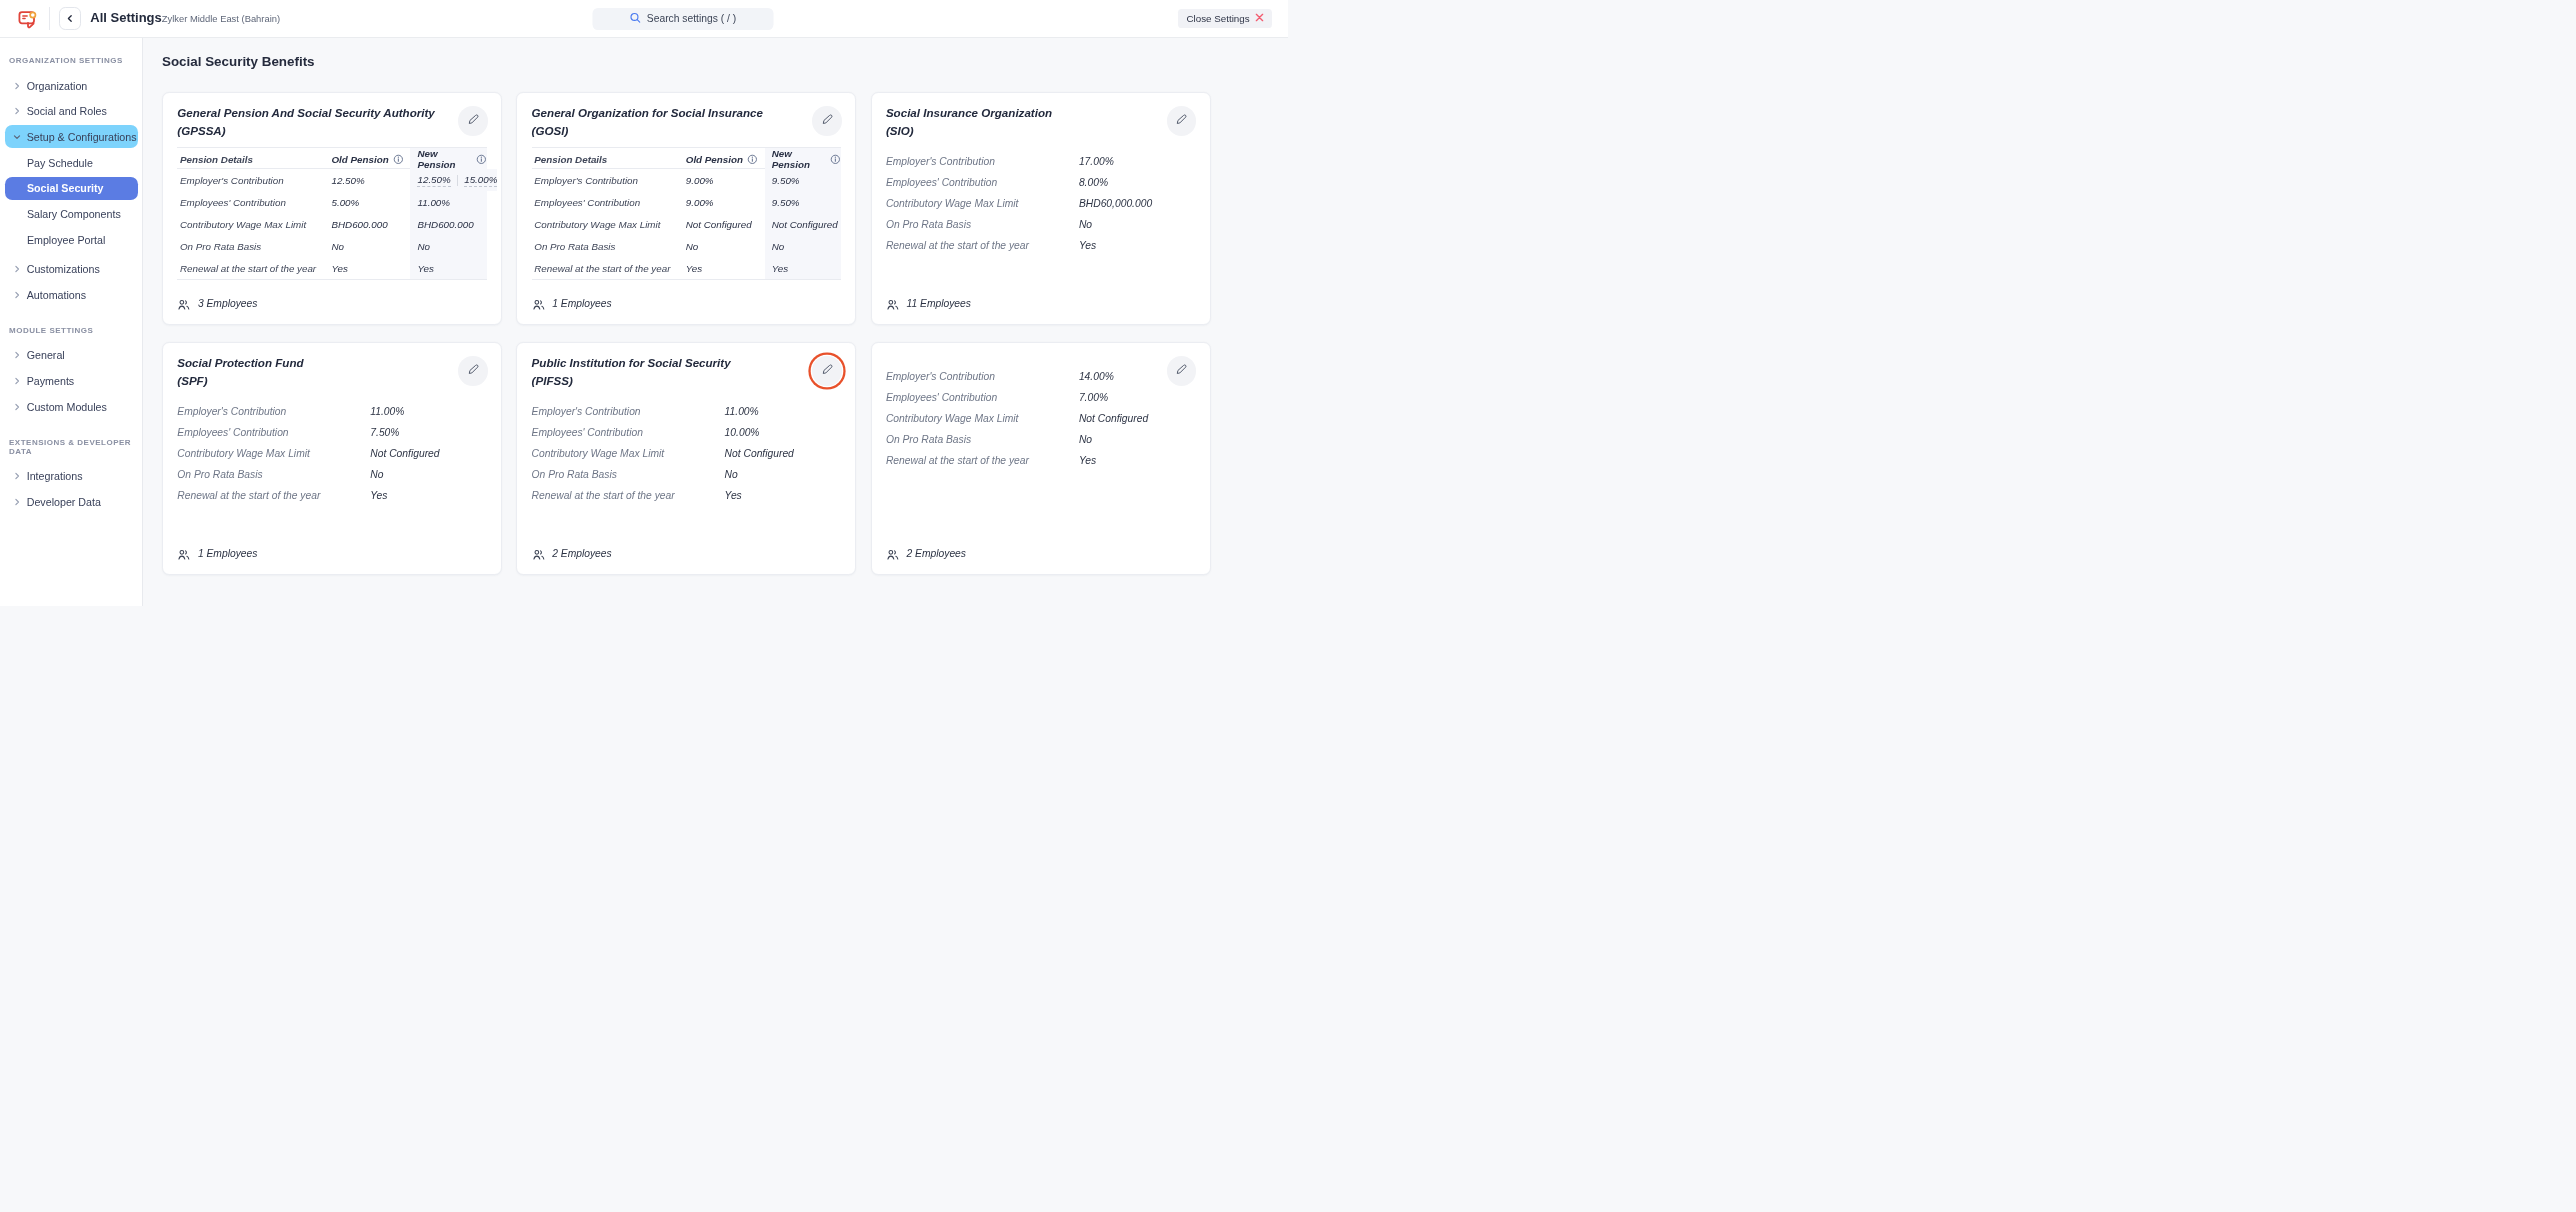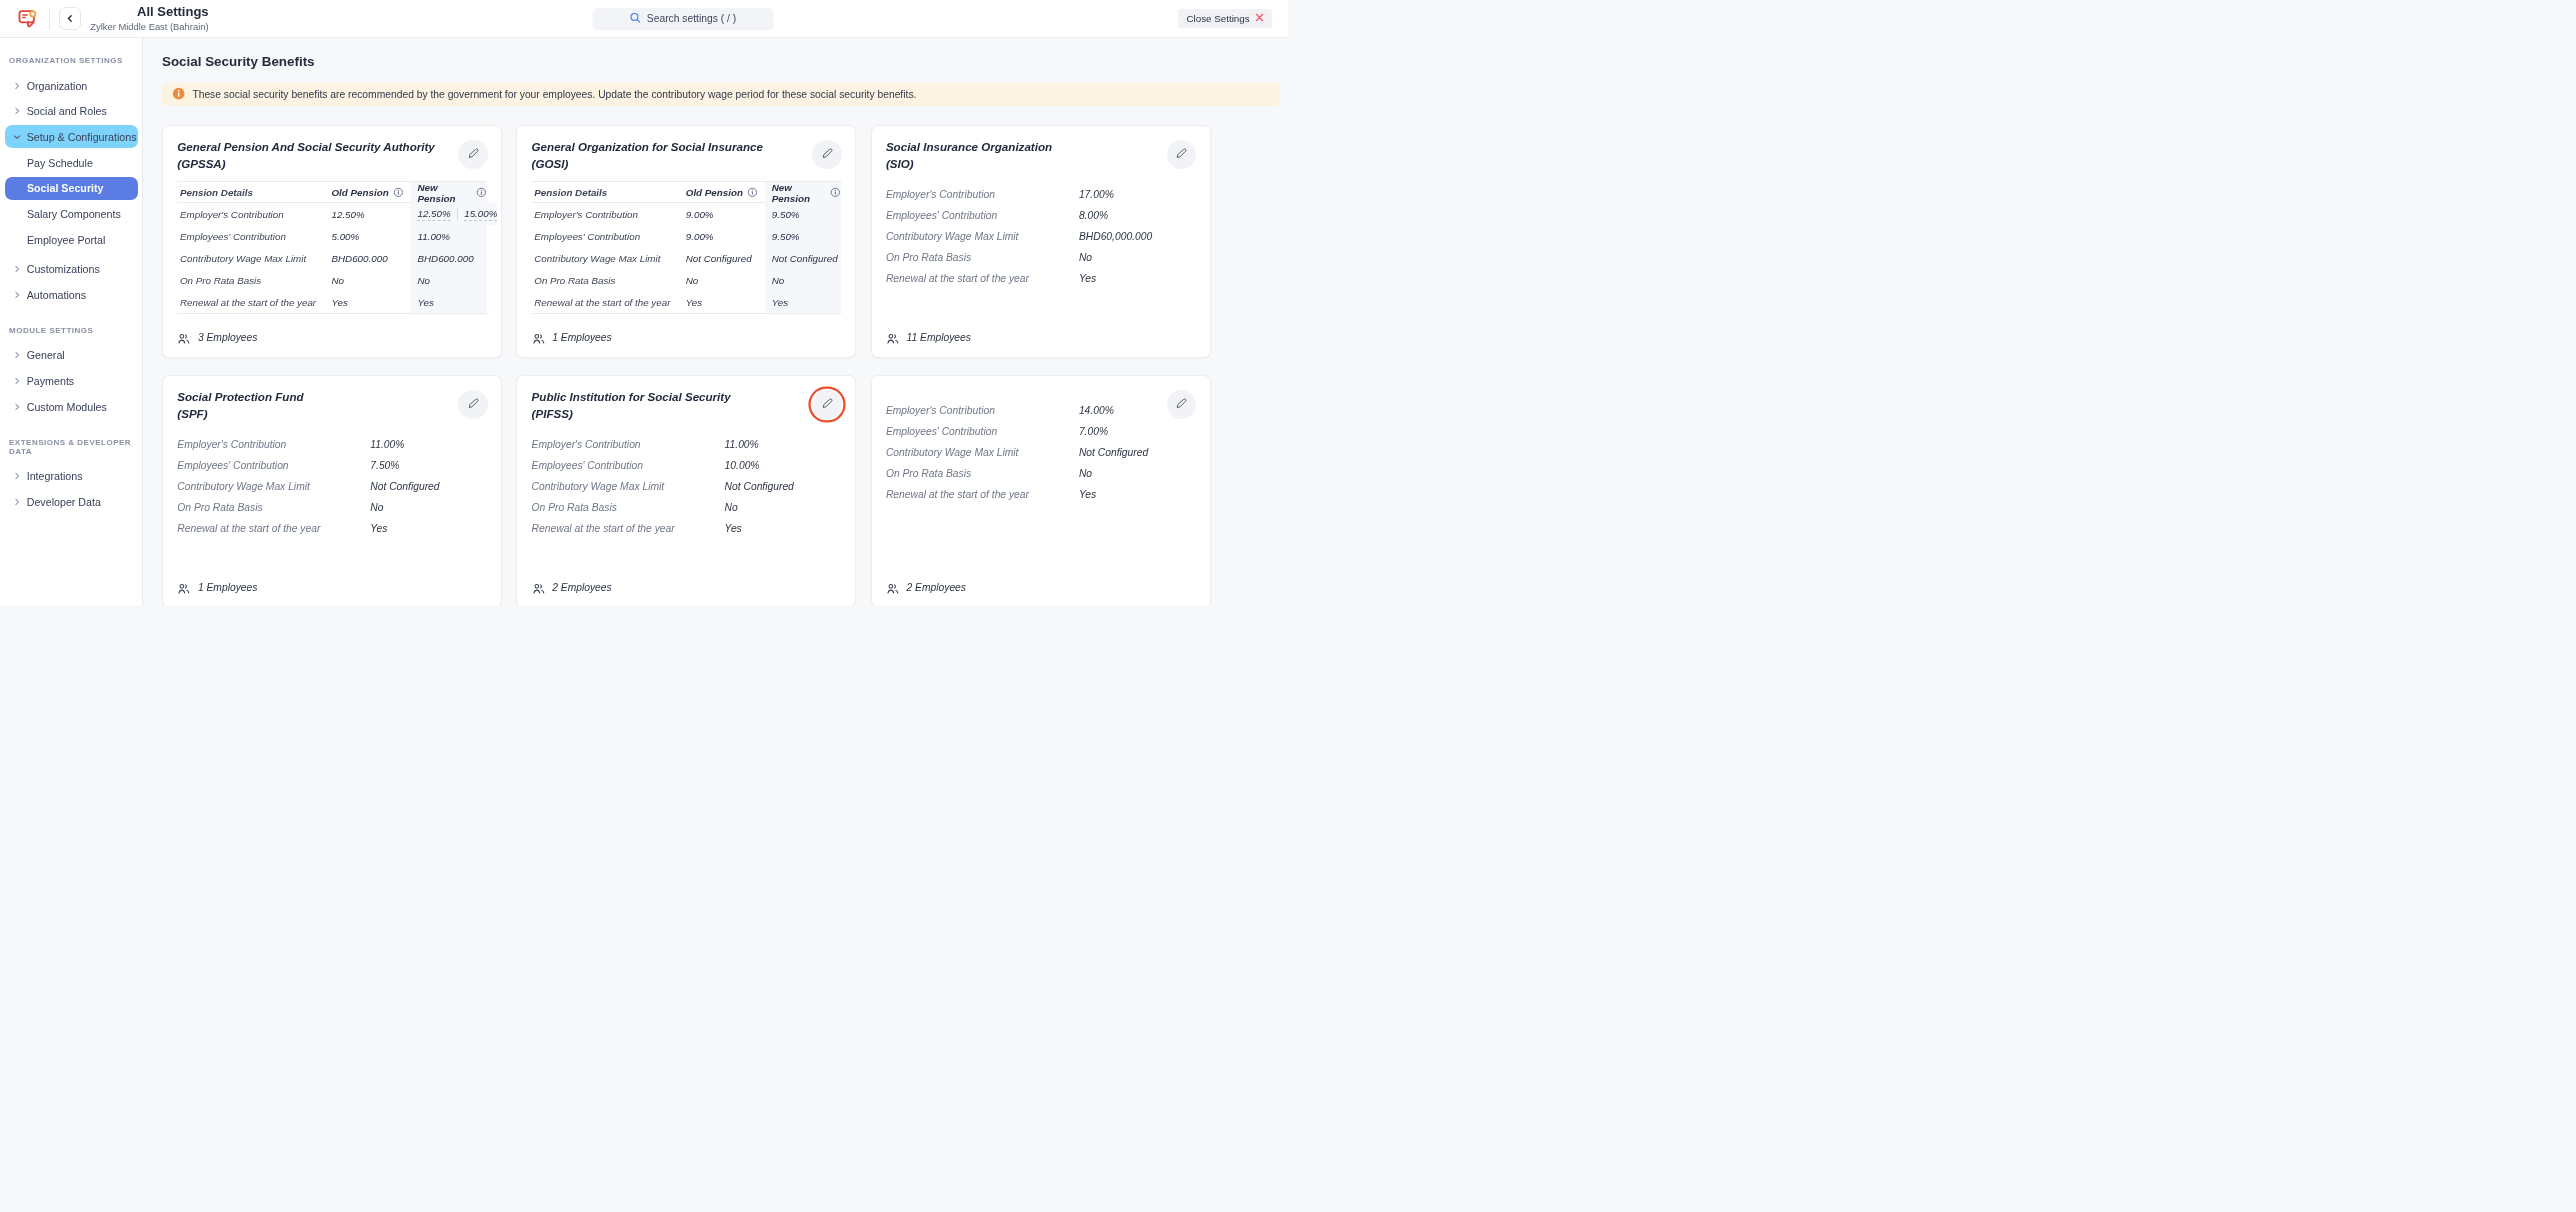--- a/index.html
+++ b/index.html
@@ -8,21 +8,21 @@
   .app { width:1288px; height:606px; display:flex; flex-direction:column; }
 
   
   header { height:38px; background:#fff; border-bottom:0.9px solid #eaecef;
     display:flex; align-items:center; padding:0 16px 0 16px; position:relative; flex:0 0 38px; z-index:5;}
   .hdr-left { display:flex; align-items:center; gap:9px; }
   .logo { width:24px; height:24px; display:flex; align-items:center; }
   .hdr-divider { width:0.9px; height:23px; background:#e7e9ee; }
   .back-btn { width:22.4px; height:22.4px; border:0.9px solid #e3e6ec; background:#fff; border-radius:6.3px;
     display:flex; align-items:center; justify-content:center; cursor:pointer; }
-  .hdr-titles { display:flex; flex-direction:column;text-align:right; }
+  .hdr-titles { display:flex; flex-direction:row; }
   .hdr-title { font-size:13px; font-weight:bold; color:#232a3c; line-height:1.15; }
   .hdr-subtitle { font-size:9.4px; color:#5f6779; margin-top:1.8px; }
   .search { position:absolute; left:calc(50% + 39px); transform:translateX(-50%); top:8px;
     width:181px; height:21.5px; background:#f2f4f8; border-radius:5.4px; display:flex; align-items:center;
     justify-content:center; gap:5.4px; font-size:10.3px; color:#3c4456; cursor:text; }
   .close-btn { margin-left:auto; height:19.7px; background:#f1f2f6; border:none; border-radius:3.6px;
     display:flex; align-items:center; gap:5.4px; padding:0 8px; font-size:9.8px; color:#2f3547;
     font-family:inherit; cursor:pointer; }
 
   
@@ -226,30 +226,20 @@
               <path d="M3.6 1.8l3.2 3.2-3.2 3.2" fill="none" stroke="#98a0b3" stroke-width="1.5" stroke-linecap="round" stroke-linejoin="round"></path>
             </svg>
           </span>
         <span class="lbl">Developer Data</span>
       </div>
     </aside>
 
     <main>
       <div class="page-title">Social Security Benefits</div>
 
-      <div class="alert">
-        <span style="display:flex;">
-          <svg viewBox="0 0 16 16" width="13.4" height="13.4">
-              <circle cx="8" cy="8" r="7" fill="#ef8b3f"></circle>
-              <line x1="8" y1="7.1" x2="8" y2="11" stroke="#fff" stroke-width="1.6" stroke-linecap="round"></line>
-              <circle cx="8" cy="4.6" r="1" fill="#fff"></circle>
-            </svg>
-        </span>
-        <span>These social security benefits are recommended by the government for your employees. Update the contributory wage period for these social security benefits.</span>
-      </div>
 
       <div class="grid">
 
         <section class="card">
           <button class="edit-btn">
             <span><svg viewBox="0 0 16 16" width="12.5" height="12.5">
                   <path d="M11.2 2.9a1.7 1.7 0 0 1 2.4 2.4L6.2 12.7l-3.3.7.7-3.3z" fill="none" stroke="#4a5264" stroke-width="1.2" stroke-linecap="round" stroke-linejoin="round"></path>
                 </svg></span>
           </button>
           <div class="card-title">

